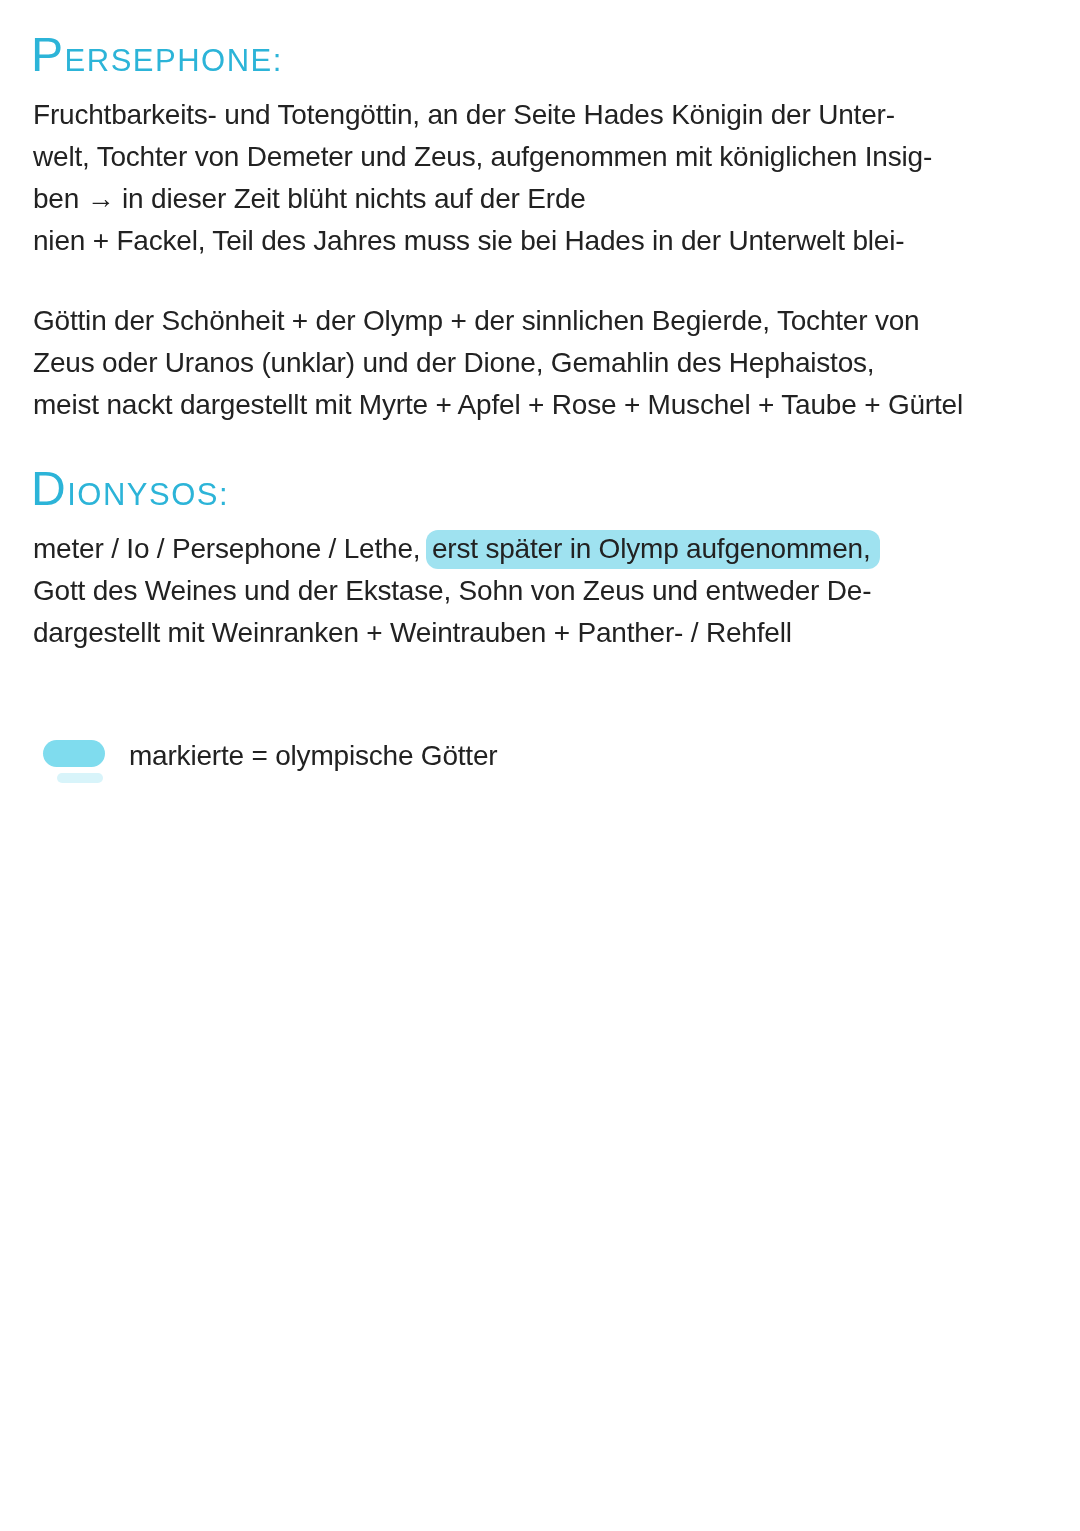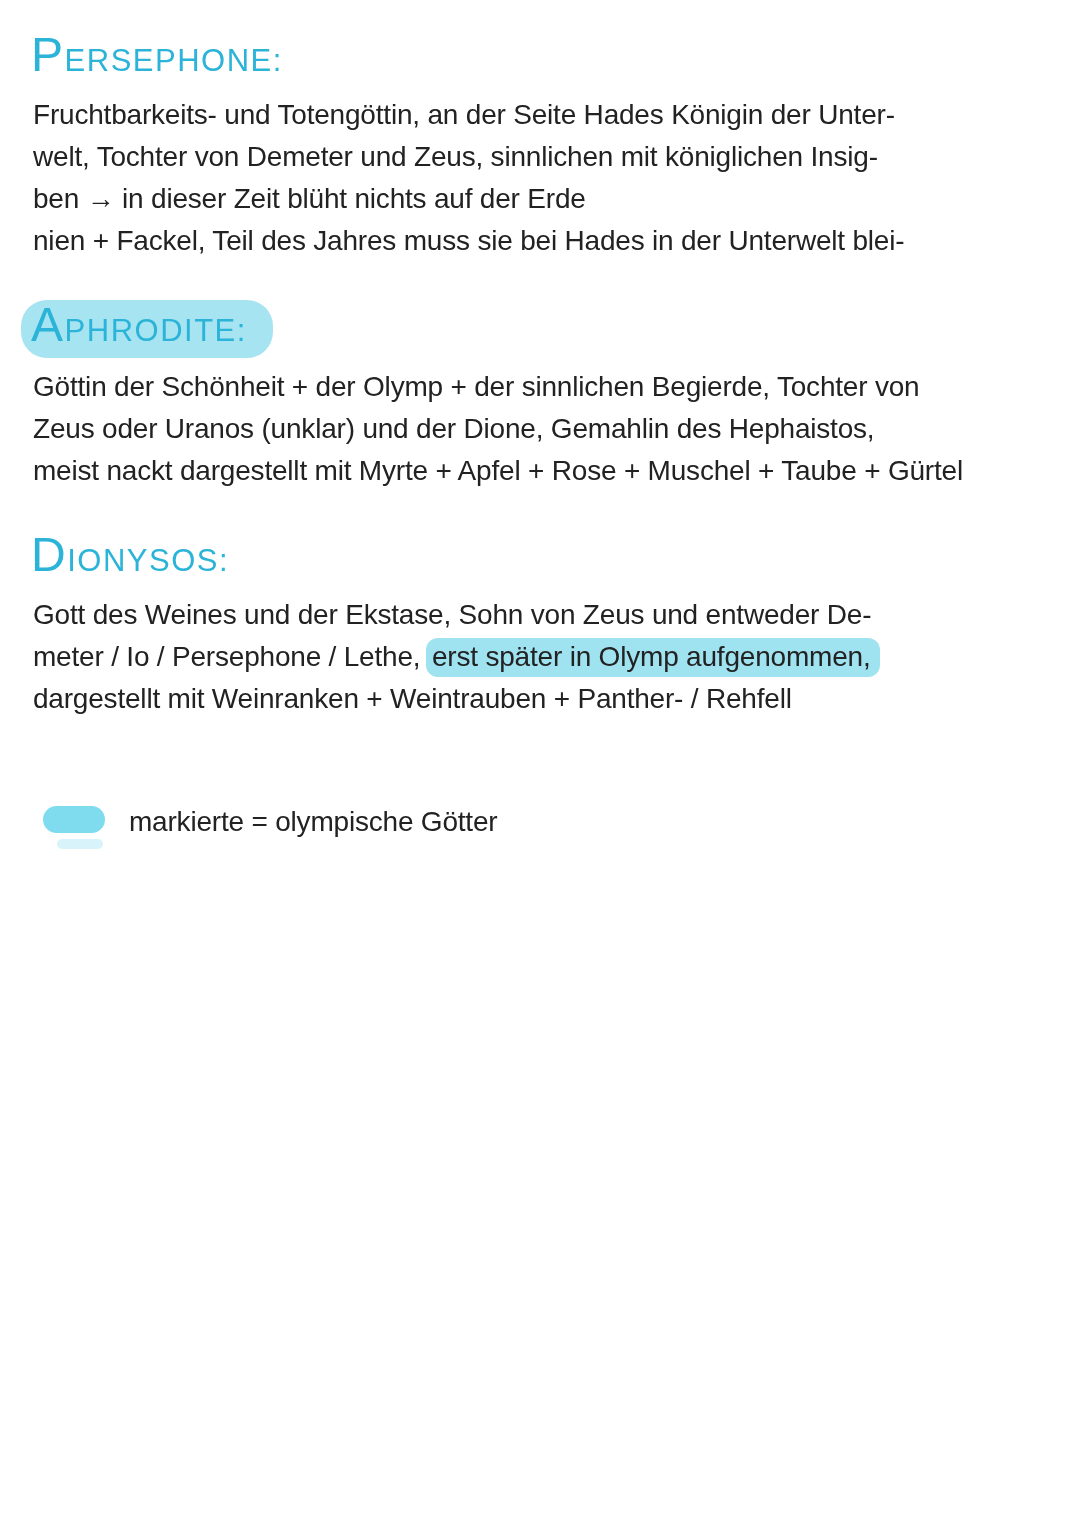--- a/index.html
+++ b/index.html
@@ -87,42 +87,41 @@
 </style>
 </head>
 <body>
 
 <main class="page">
 
   <section class="god-section">
     <h2 class="heading">Persephone:</h2>
     <div class="para">
       <div class="line">Fruchtbarkeits- und Totengöttin, an der Seite Hades Königin der Unter-</div>
-      <div class="line">welt, Tochter von Demeter und Zeus, sinnlichen mit königlichen Insig-</div>
+      <div class="line">welt, Tochter von Demeter und Zeus, aufgenommen mit königlichen Insig-</div>
       <div class="line">ben → in dieser Zeit blüht nichts auf der Erde</div>
       <div class="line">nien + Fackel, Teil des Jahres muss sie bei Hades in der Unterwelt blei-</div>
     </div>
   </section>
 
   <section class="god-section">
-    <h2 class="heading pill">Aphrodite:</h2>
     <div class="para">
       <div class="line">Göttin der Schönheit + der Olymp + der sinnlichen Begierde, Tochter von</div>
       <div class="line">Zeus oder Uranos (unklar) und der Dione, Gemahlin des Hephaistos,</div>
       <div class="line">meist nackt dargestellt mit Myrte + Apfel + Rose + Muschel + Taube + Gürtel</div>
     </div>
   </section>
 
   <section class="god-section">
     <h2 class="heading">Dionysos:</h2>
     <div class="para">
-      <div class="line">Gott des Weines und der Ekstase, Sohn von Zeus und entweder De-</div>
       <div class="line">
         <span>meter / Io / Persephone / Lethe, </span><span class="hl">erst später in Olymp aufgenommen,</span>
       </div>
+      <div class="line">Gott des Weines und der Ekstase, Sohn von Zeus und entweder De-</div>
       <div class="line">dargestellt mit Weinranken + Weintrauben + Panther- / Rehfell</div>
     </div>
   </section>
 
   <div class="legend">
     <span class="swatch"></span>
     <span class="smudge"></span>
     <span class="legend-text">markierte = olympische Götter</span>
   </div>
 

